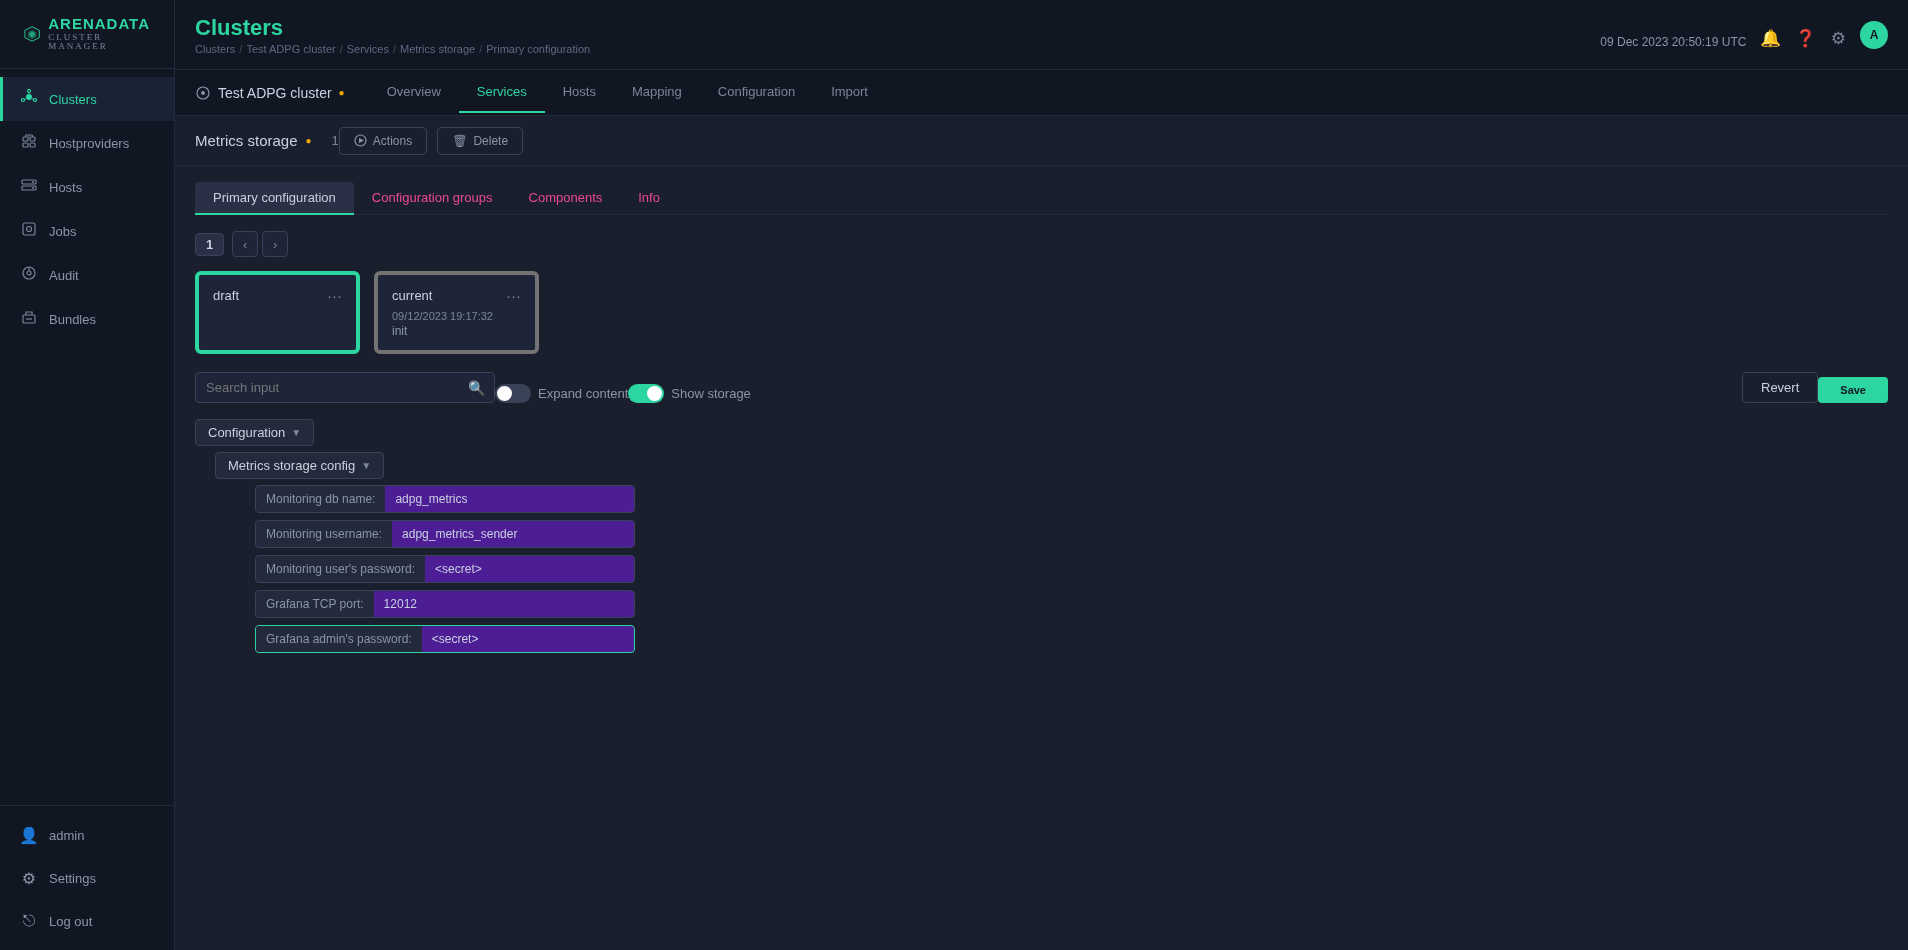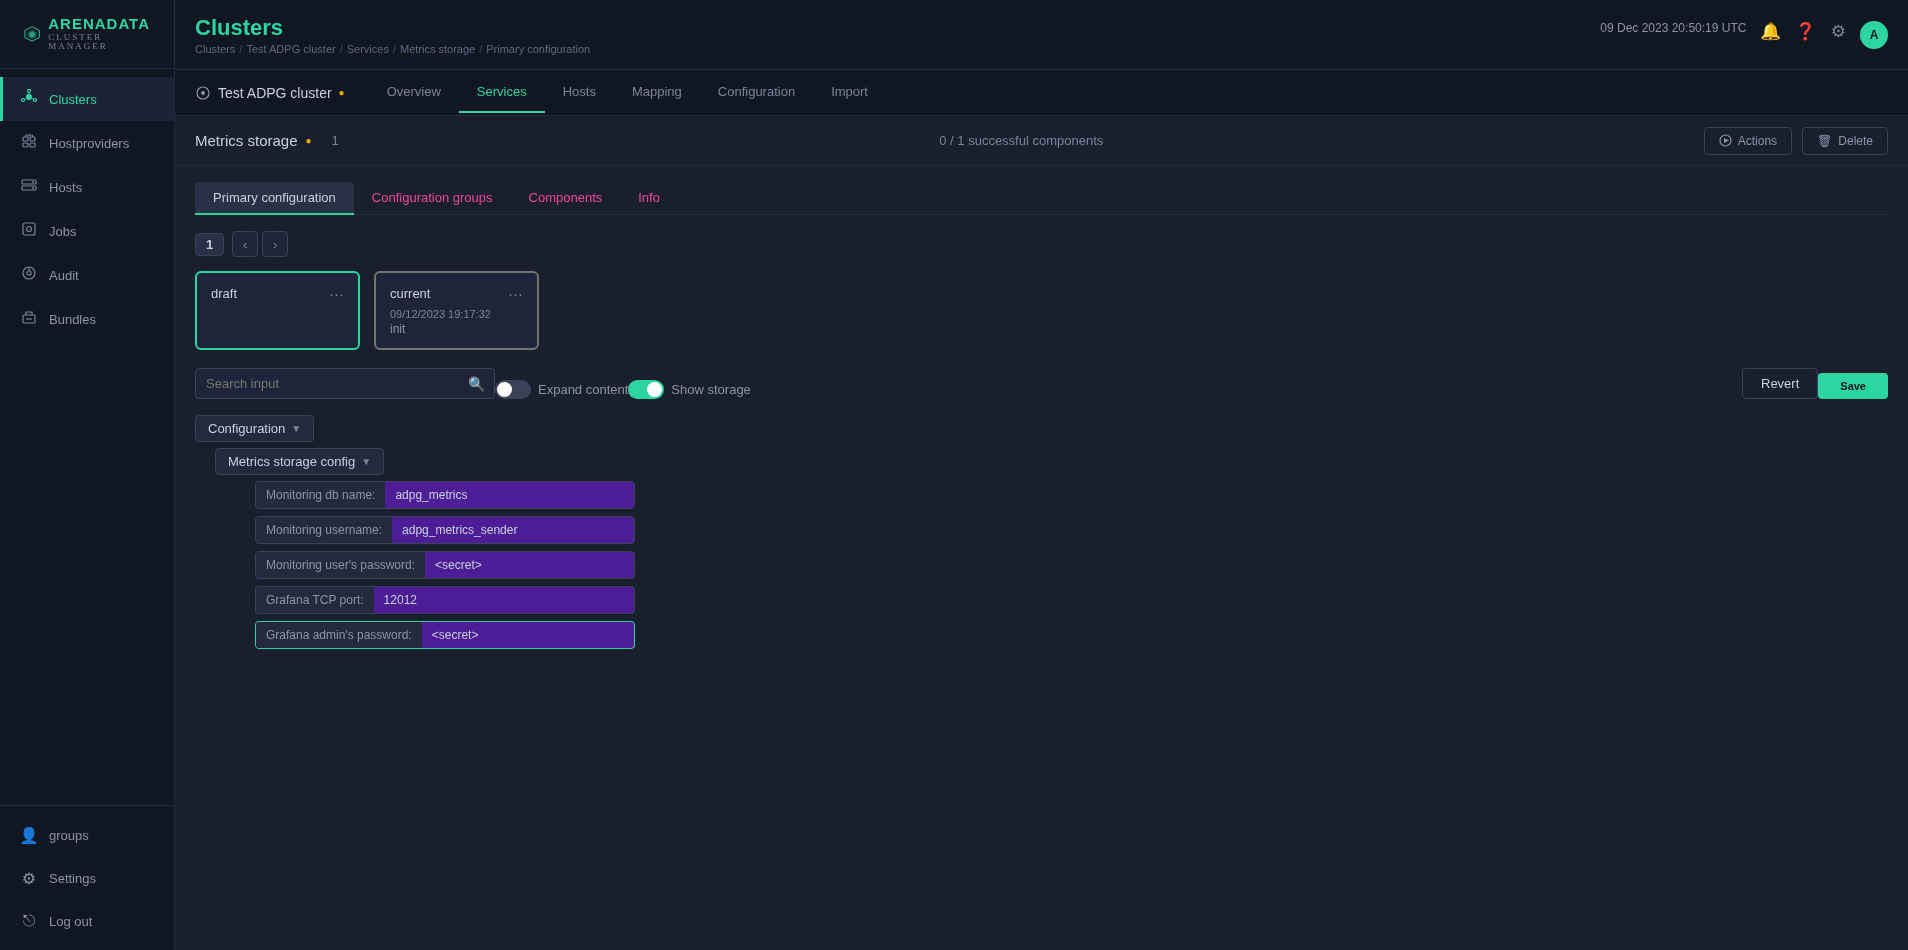--- a/index.html
+++ b/index.html
@@ -104,21 +104,21 @@
       display: flex;
       gap: 4px;
       font-size: 11px;
       color: #5d6a82;
       margin-top: 2px;
     }
     .breadcrumb span { cursor: pointer; }
     .breadcrumb .sep { color: #3d4a5e; }
     .topbar-right {
       display: flex;
-      align-items: flex-start;
+      align-items: flex-end;
       gap: 14px;
       color: #7a8599;
       font-size: 12px;
     }
     .topbar-time { color: #8a95a8; }
     .topbar-icon { font-size: 17px; cursor: pointer; }
     .avatar {
       width: 28px; height: 28px;
       background: #2dd6a0;
       border-radius: 50%;
@@ -290,21 +290,21 @@
     }
 
     
     .config-cards {
       display: flex;
       gap: 14px;
       margin-bottom: 18px;
     }
     .config-card {
       background: #1e2538;
-      border: 2px solid #737373;
+      border: 4px solid #737373;
       border-radius: 6px;
       padding: 12px 14px;
       min-width: 165px;
       cursor: pointer;
     }
     .config-card.selected {
       border-color: #2dd6a0;
     }
     .config-card .card-header {
       display: flex;
@@ -564,21 +564,21 @@
           <polyline points="5,6 5,3 11,3 11,6" stroke="#7a8599" stroke-width="1.2" fill="none"></polyline>
           <line x1="5" y1="10" x2="11" y2="10" stroke="#7a8599" stroke-width="1.2"></line>
         </svg>
       </span>
       <span class="label">Bundles</span>
     </div>
   </nav>
   <div class="sidebar-bottom">
     <div class="nav-item">
       <span class="icon">👤</span>
-      <span class="label">groups</span>
+      <span class="label">admin</span>
     </div>
     <div class="nav-item">
       <span class="icon">⚙</span>
       <span class="label">Settings</span>
     </div>
     <div class="nav-item">
       <span class="icon">⎋</span>
       <span class="label">Log out</span>
     </div>
   </div>
@@ -628,21 +628,20 @@
       <div class="cluster-tab">Import</div>
     </div>
   </div>
 
   <div class="service-header">
     <div class="service-name">
       <span>Metrics storage</span>
       <span class="dot">●</span>
     </div>
     <div class="service-count">1</div>
-    <div class="service-status">0 / 1 successful components</div>
     <div class="service-actions">
       <button class="btn-actions">
         <svg width="13" height="13" viewBox="0 0 13 13">
           <circle cx="6.5" cy="6.5" r="5.5" stroke="#8a95a8" stroke-width="1.2" fill="none"></circle>
           <polygon points="5,4 10,6.5 5,9" fill="#8a95a8"></polygon>
         </svg>
         <span>Actions</span>
       </button>
       <button class="btn-delete">
         <span>🗑</span>

